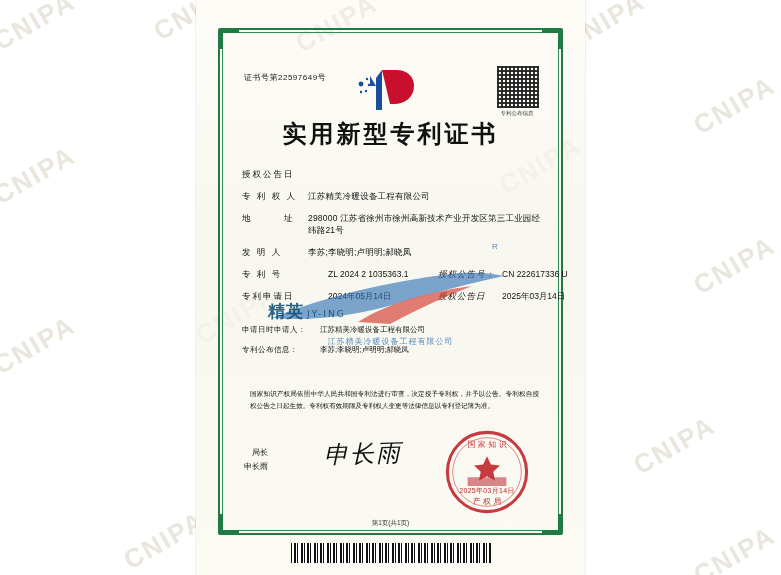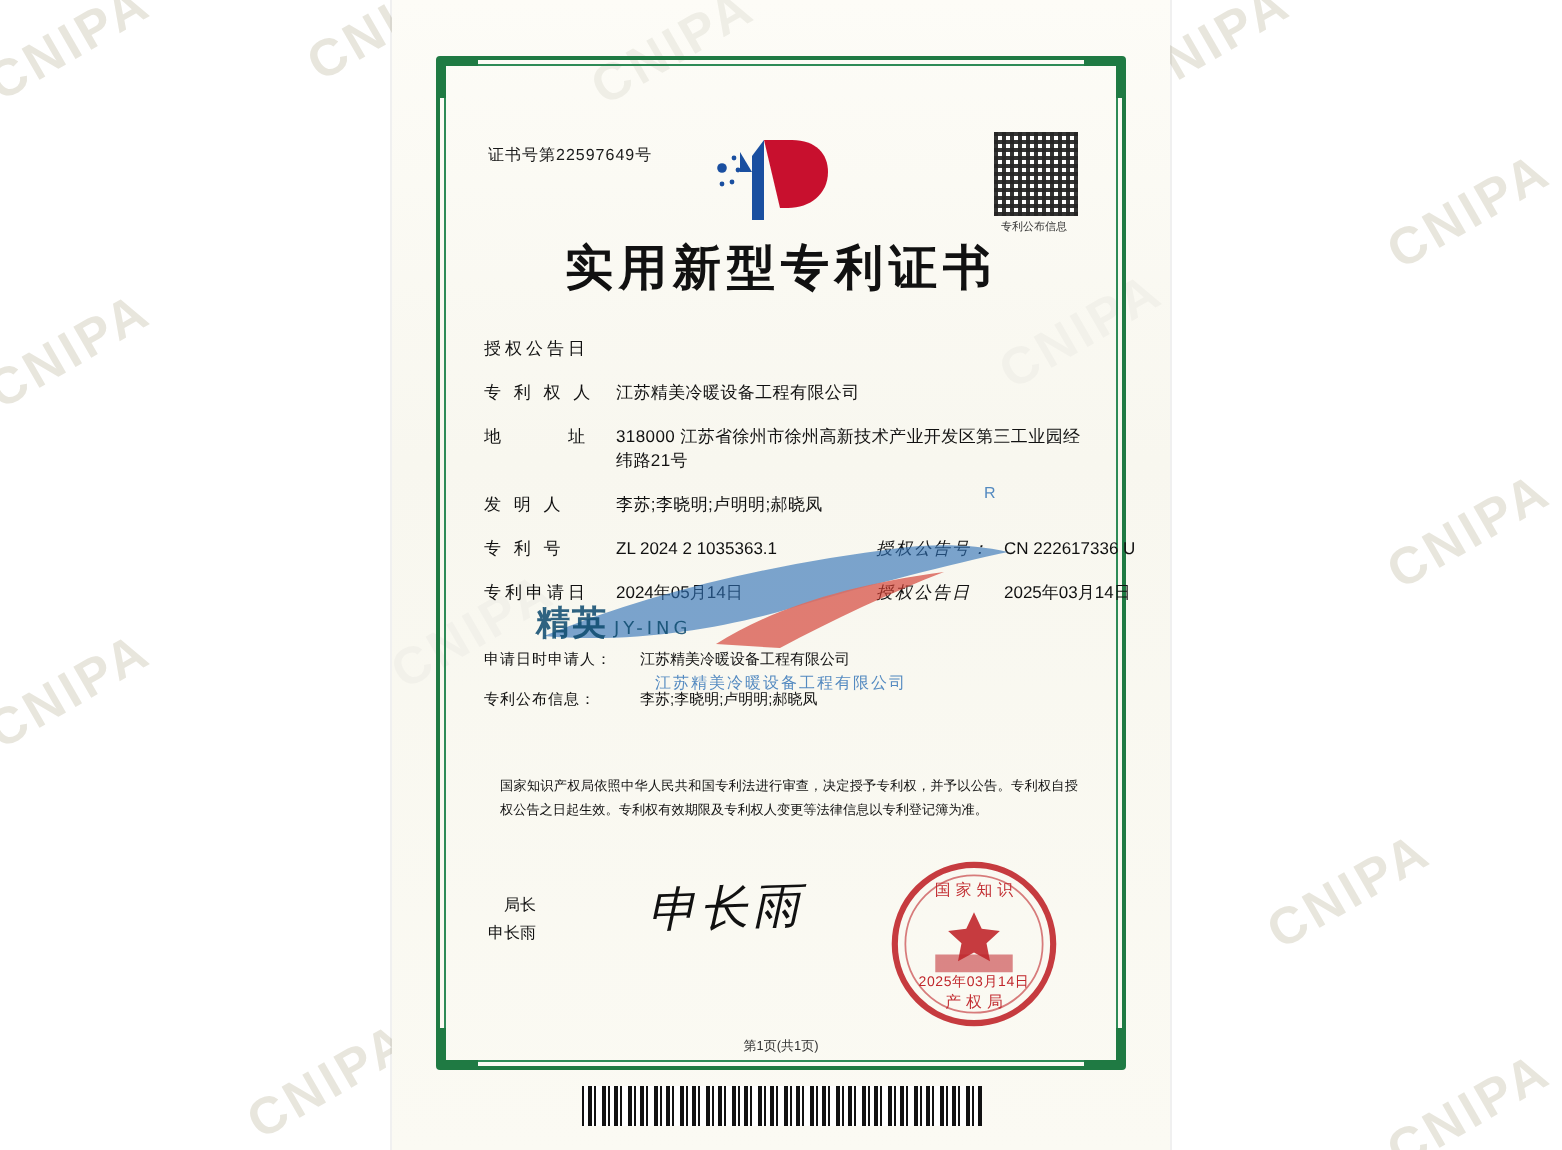--- a/index.html
+++ b/index.html
@@ -163,21 +163,21 @@
     letter-spacing: 0.2px;
   }
   .row .lbl2 {
     width: 64px;
     flex: 0 0 64px;
     letter-spacing: 1px;
     white-space: nowrap;
     font-style: italic;
   }
   .row .val2 { flex: 0 0 auto; }
-  .col-left { display: flex; flex: 0 0 196px; }
+  .col-left { display: flex; flex: 0 0 196px; gap: 20px; }
   .col-right { display: flex; flex: 1 1 auto; }
 
   .applicant-rows {
     position: absolute;
     left: 46px;
     right: 40px;
     top: 324px;
     font-size: 7.5px;
     color: #111;
     line-height: 1.6;
@@ -380,21 +380,21 @@
     <div class="fields">
       <div class="row">
         <div class="lbl">授权公告日</div>
       </div>
       <div class="row">
         <div class="lbl">专 利 权 人</div>
         <div class="val">江苏精美冷暖设备工程有限公司</div>
       </div>
       <div class="row">
         <div class="lbl">地　　　址</div>
-        <div class="val">318000 江苏省徐州市徐州高新技术产业开发区第三工业园经纬路21号</div>
+        <div class="val">298000 江苏省徐州市徐州高新技术产业开发区第三工业园经纬路21号</div>
       </div>
       <div class="row">
         <div class="lbl">发 明 人</div>
         <div class="val">李苏;李晓明;卢明明;郝晓凤</div>
       </div>
 
       <div class="row" style="margin-top:4px;">
         <div class="col-left">
           <div class="lbl">专 利 号</div>
           <div class="val2">ZL 2024 2 1035363.1</div>

